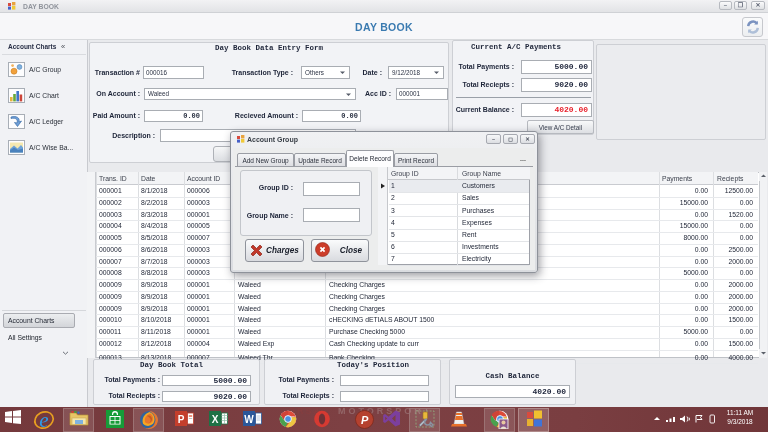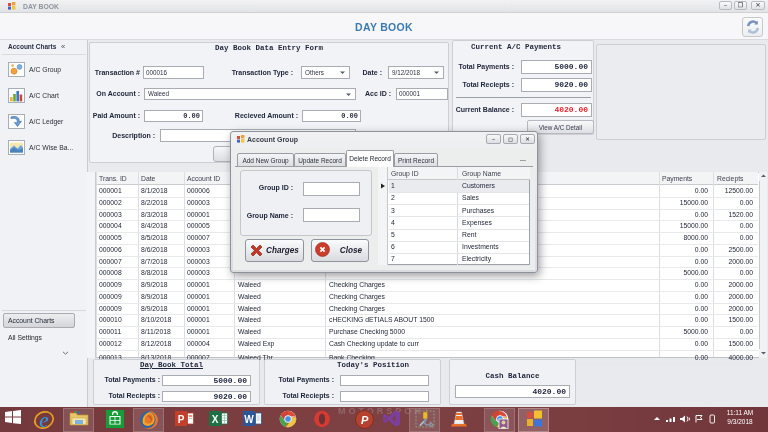--- a/index.html
+++ b/index.html
@@ -239,21 +239,21 @@
     <svg width="7" height="8" viewBox="0 0 7 8">
       <path d="M1 5 L3.5 2.5 L6 5 Z" fill="#5a5f68"></path>
     </svg>
   </div>
 <div style="position:absolute;left:759px;top:349px;width:8px;height:9px;background:#f1f2f4;">
     <svg width="7" height="8" viewBox="0 0 7 8">
       <path d="M1 3 L3.5 5.5 L6 3 Z" fill="#5a5f68"></path>
     </svg>
   </div>
 <div style="position:absolute;left:93px;top:359px;width:167px;height:46px;background:#f0f1f4;border:1px solid #cdcfd4;border-radius:2px;"></div>
-<div style="position:absolute;left:88px;top:360.5px;width:167px;height:9px;font:700 7.5px 'Liberation Mono',monospace;color:#1d2438;text-align:center;line-height:9px;white-space:nowrap;text-decoration:underline;">Day Book Total</div>
+<div style="position:absolute;left:88px;top:360.5px;width:167px;height:9px;font:700 7.5px 'Liberation Mono',monospace;color:#1d2438;text-align:center;line-height:9px;white-space:nowrap;">Day Book Total</div>
 <div style="position:absolute;left:90px;top:375px;width:70px;height:10px;font:700 7px 'Liberation Sans',sans-serif;color:#1d2438;text-align:right;line-height:10px;white-space:nowrap;">Total Payments :</div>
 <div style="position:absolute;left:162px;top:374.5px;width:89px;height:11px;background:#fff;border:1px solid #a9adb3;font:700 8px 'Liberation Mono',monospace;color:#242b40;text-align:right;line-height:9px;padding:0 3px;white-space:nowrap;">5000.00</div>
 <div style="position:absolute;left:90px;top:390.7px;width:70px;height:10px;font:700 7px 'Liberation Sans',sans-serif;color:#1d2438;text-align:right;line-height:10px;white-space:nowrap;">Total Reciepts :</div>
 <div style="position:absolute;left:162px;top:390.5px;width:89px;height:11px;background:#fff;border:1px solid #a9adb3;font:700 8px 'Liberation Mono',monospace;color:#242b40;text-align:right;line-height:9px;padding:0 3px;white-space:nowrap;">9020.00</div>
 <div style="position:absolute;left:264px;top:359px;width:177px;height:46px;background:#f0f1f4;border:1px solid #cdcfd4;border-radius:2px;"></div>
 <div style="position:absolute;left:264px;top:360.5px;width:145px;height:9px;font:700 7.5px 'Liberation Mono',monospace;color:#1d2438;text-align:right;line-height:9px;white-space:nowrap;">Today's Position</div>
 <div style="position:absolute;left:254px;top:375px;width:80px;height:10px;font:700 7px 'Liberation Sans',sans-serif;color:#1d2438;text-align:right;line-height:10px;white-space:nowrap;">Total Payments :</div>
 <div style="position:absolute;left:340px;top:374.5px;width:89px;height:11px;background:#fff;border:1px solid #a9adb3;font:400 6.3px 'Liberation Sans',sans-serif;color:#2a3142;text-align:left;line-height:9px;padding:0 2px;white-space:nowrap;"></div>
 <div style="position:absolute;left:254px;top:390.7px;width:80px;height:10px;font:700 7px 'Liberation Sans',sans-serif;color:#1d2438;text-align:right;line-height:10px;white-space:nowrap;">Total Reciepts :</div>
 <div style="position:absolute;left:340px;top:390.5px;width:89px;height:11px;background:#fff;border:1px solid #a9adb3;font:400 6.3px 'Liberation Sans',sans-serif;color:#2a3142;text-align:left;line-height:9px;padding:0 2px;white-space:nowrap;"></div>

